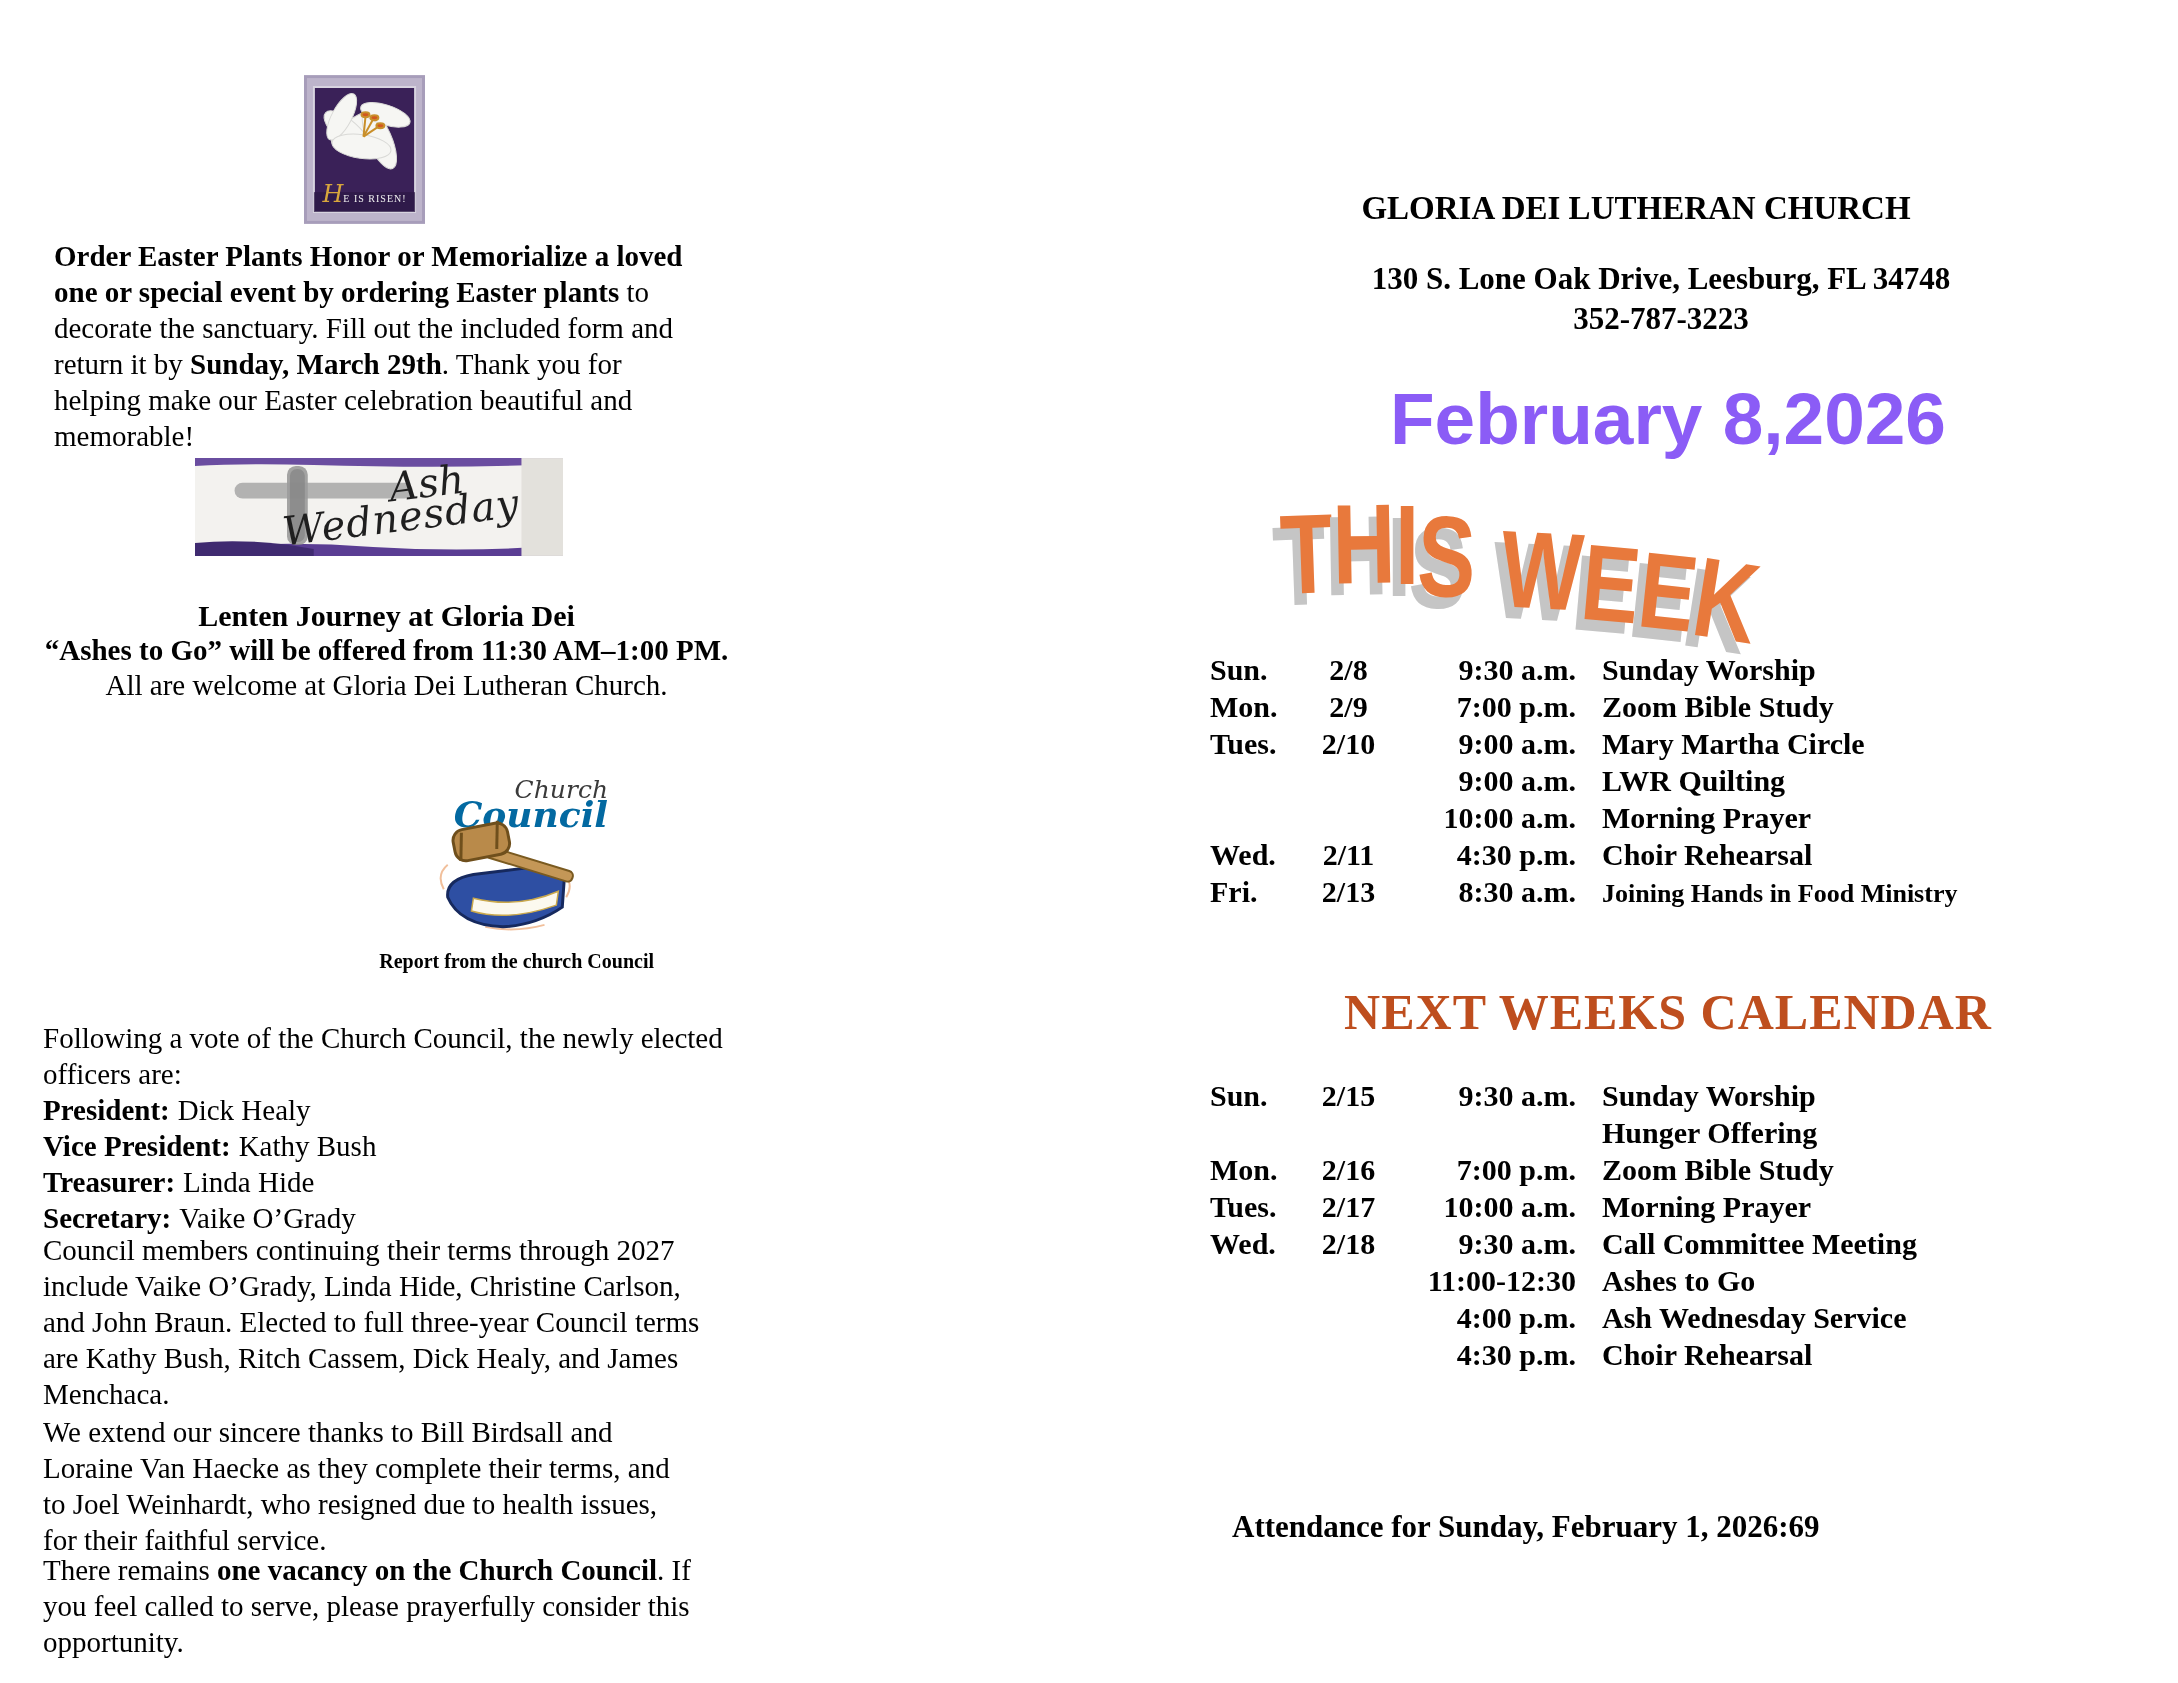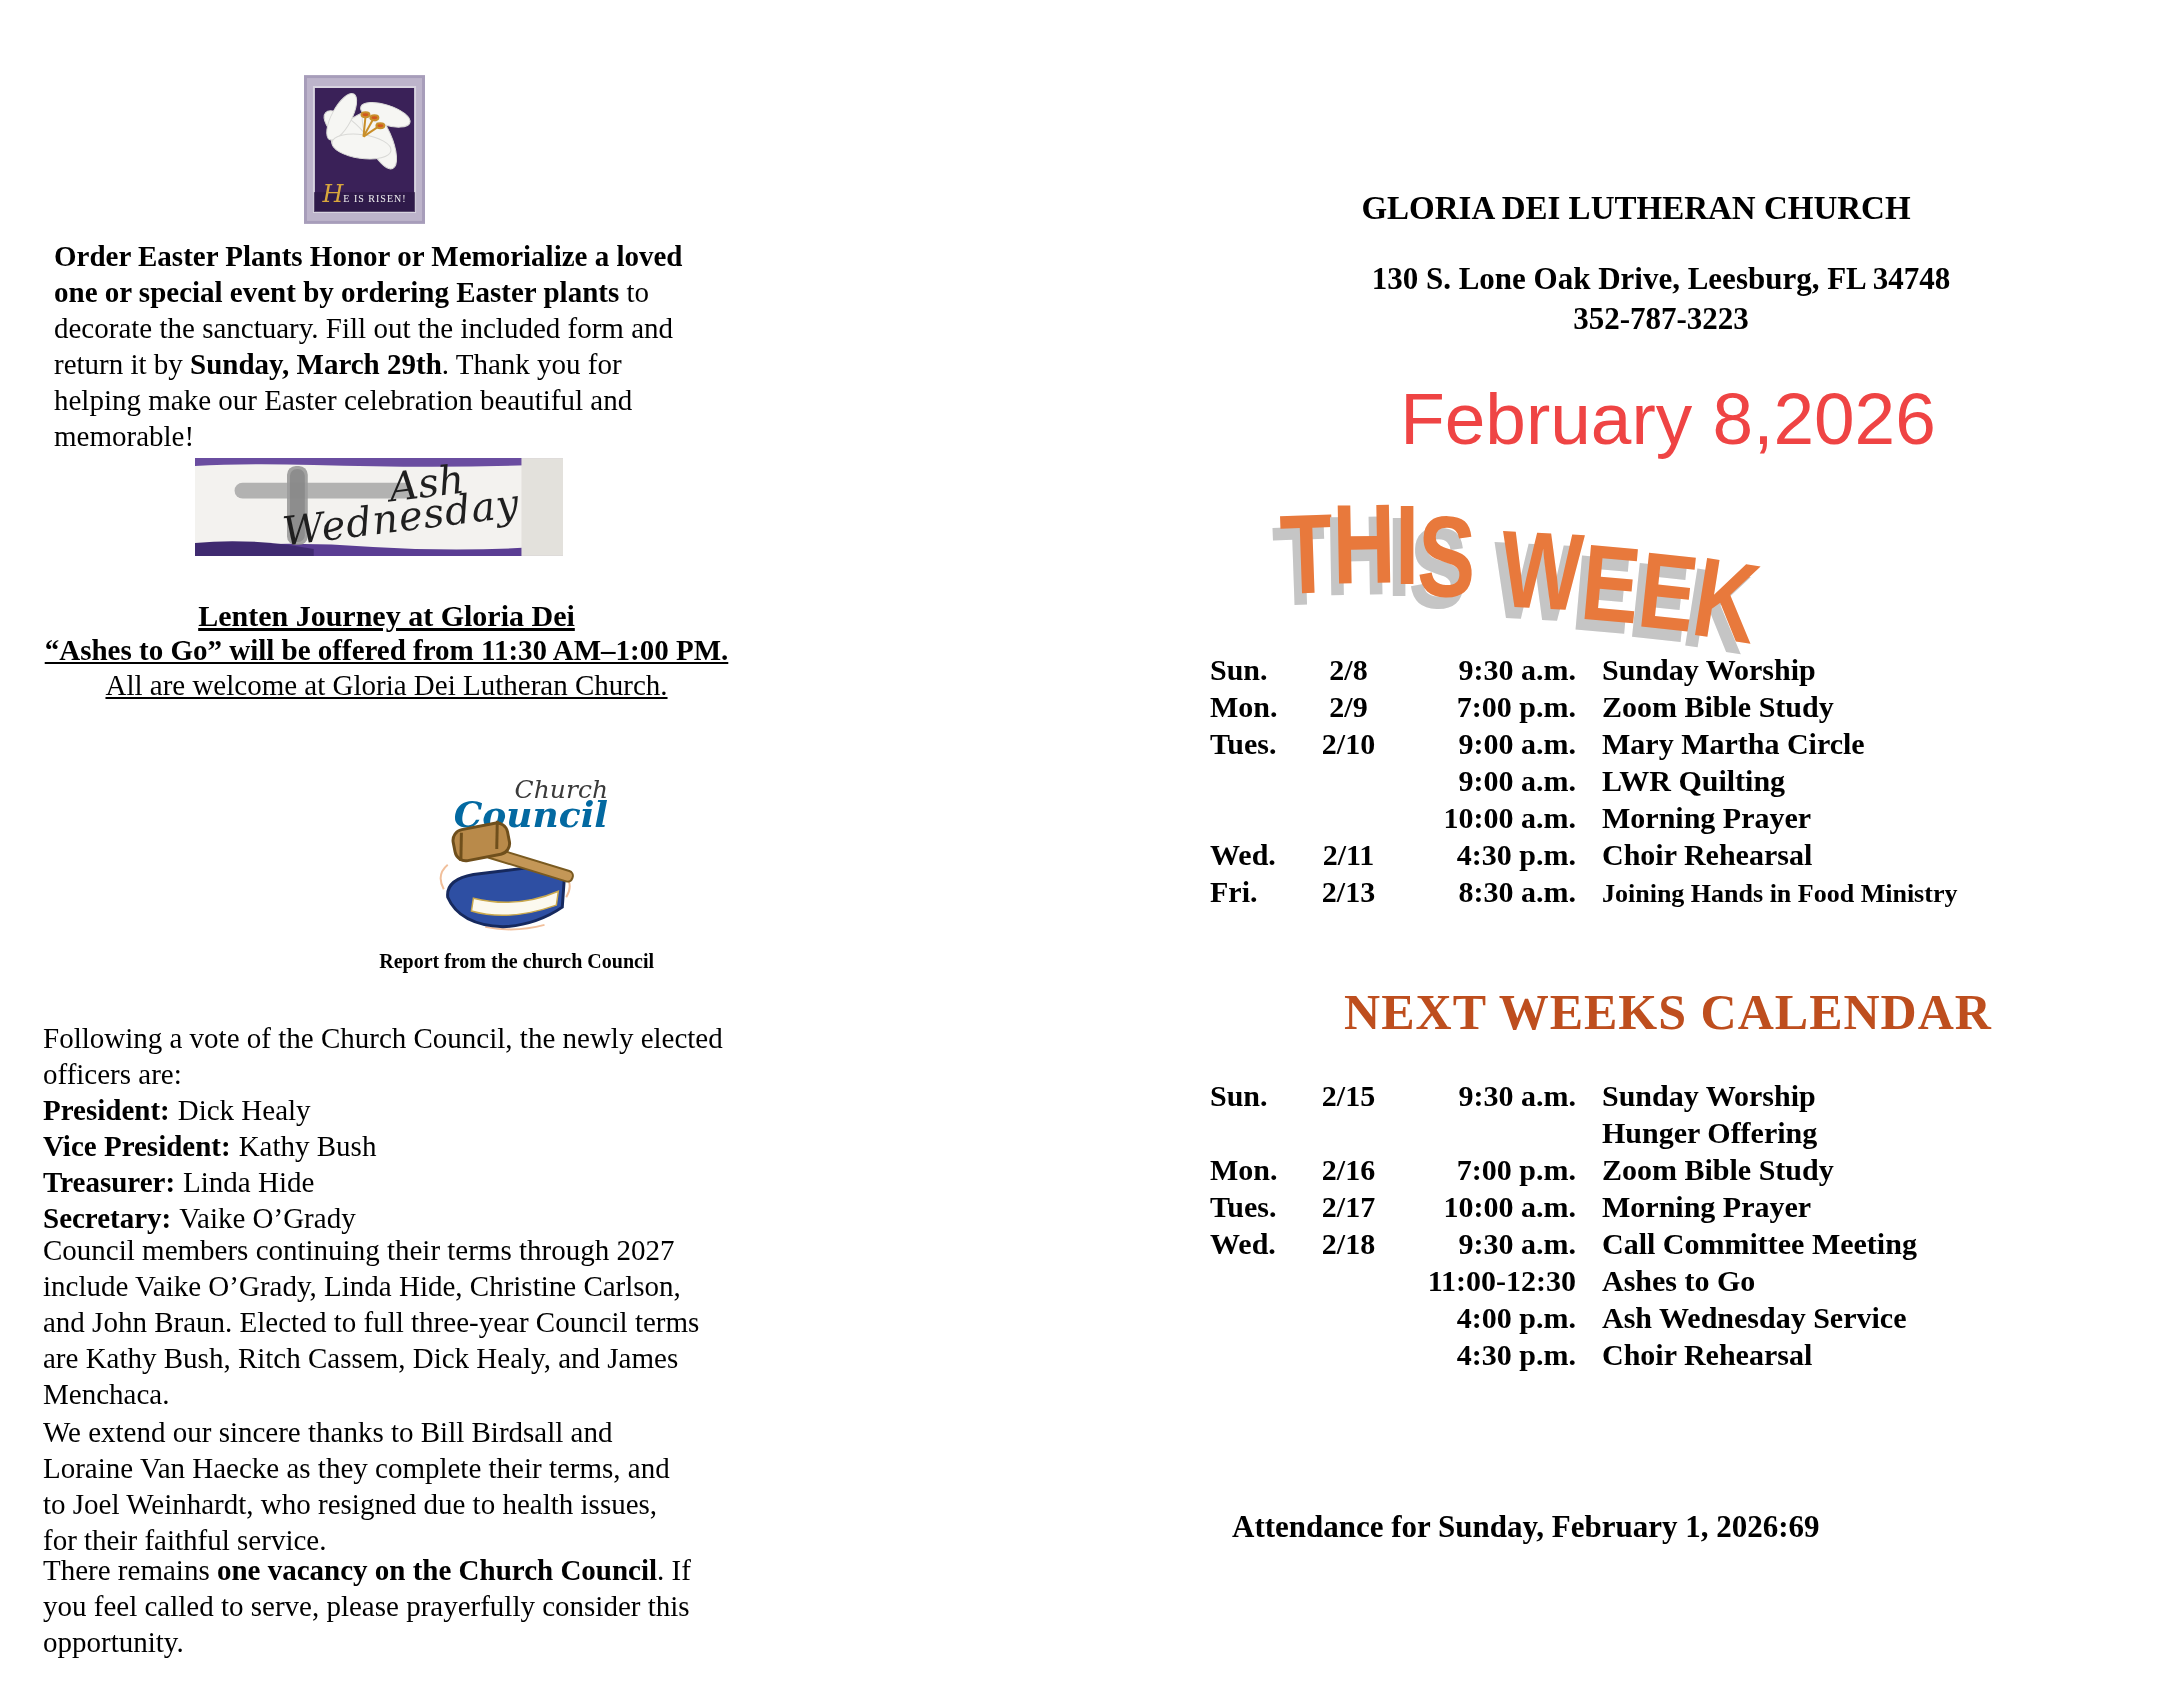--- a/index.html
+++ b/index.html
@@ -20,21 +20,21 @@
   .easter-para { left:54px; top:238px; width:648px; font-size:29px; line-height:36px; }
   .easter-para b { font-weight:bold; }
 
   .ash-banner { left:195px; top:458px; width:368px; height:98px; }
   .ash-banner svg { display:block; }
   .ash-script { position:absolute; left:0; top:0; width:368px; height:98px;
     font-family:"DejaVu Serif", serif; font-style:italic; color:#1f1f1f; }
   .ash-script .w1 { position:absolute; left:194px; top:2px; font-size:40px; transform:rotate(-7deg); }
   .ash-script .w2 { position:absolute; left:87px; top:36px; font-size:40px; transform:rotate(-7deg); letter-spacing:1px; }
 
-  .lenten { left:40px; top:598px; width:693px; text-align:center; font-size:29px; line-height:35px;text-decoration:underline; }
+  .lenten { left:40px; top:598px; width:693px; text-align:center; font-size:29px; line-height:35px; }
   .lenten .h { font-weight:bold; font-size:30px; }
   .lenten .b { font-weight:bold; }
 
   .council-art { left:426px; top:778px; width:188px; height:158px; }
   .council-words { position:absolute; right:6px; top:0; text-align:right;
      font-family:"DejaVu Serif", serif; color:#3a3a3a; line-height:24px; }
   .council-words .cw1 { font-style:italic; font-size:25px; }
   .council-words .cw2 { font-style:italic; font-weight:bold; font-size:36px; color:#0369a1; }
   .council-art svg { position:absolute; left:0px; top:42px; }
 
@@ -48,21 +48,21 @@
   .para3 { left:43px; top:1414px; width:639px; font-size:29px; line-height:36px; }
   .para4 { left:43px; top:1552px; width:668px; font-size:29px; line-height:36px; }
   .para4 b { font-weight:bold;text-align:center; }
 
   
   .church-name { left:1168px; top:190px; width:936px; text-align:center; font-weight:bold; font-size:33px; }
   .address     { left:1193px; top:261px; width:936px; text-align:center; font-weight:bold; font-size:31px; }
   .phone       { left:1193px; top:301px; width:936px; text-align:center; font-weight:bold; font-size:31px; }
 
   .date-heading { left:1193px; top:377px; width:950px; text-align:center;
-    font-family:"Liberation Sans", sans-serif; font-weight:normal; font-size:73px; color:#ef4444; letter-spacing:0px; }
+    font-family:"Liberation Sans", sans-serif; font-weight:bold; font-size:73px; color:#8b5cf6; letter-spacing:0px; }
 
   .wordart { left:1279px; top:485px; font-family:"Liberation Sans", sans-serif; font-weight:bold;
     font-size:87px; color:#E8793C; white-space:nowrap; }
   .wordart span { display:inline-block; transform-origin:50% 20%; text-shadow:-8px 9px 0 #c5c5c5; }
   .wordart span.sp { width:26px; text-shadow:none; }
   .wordart span:nth-child(1){ transform:translateY(10px) rotate(-2deg) scaleY(1.3); }
   .wordart span:nth-child(2){ transform:translateY(0px)  rotate(-1deg) scaleY(1.3); }
   .wordart span:nth-child(3){ transform:translateY(1px)  rotate(0deg)  scaleY(1.3); }
   .wordart span:nth-child(4){ transform:translateY(12px) rotate(2deg)  scaleY(1.32); }
   .wordart span:nth-child(6){ transform:translateY(28px) rotate(3deg)  scaleY(1.26); }

